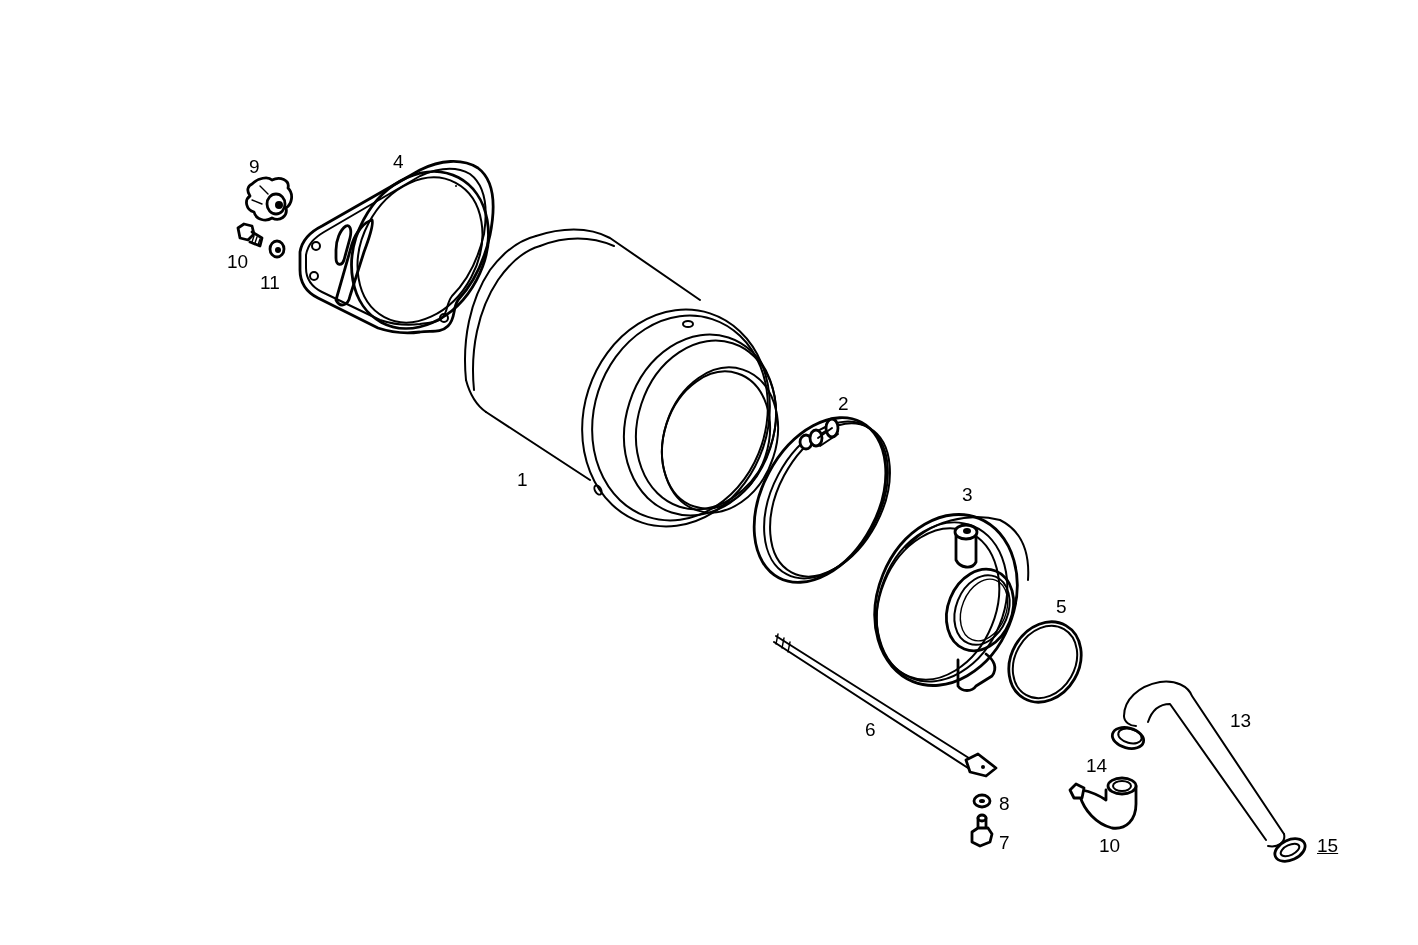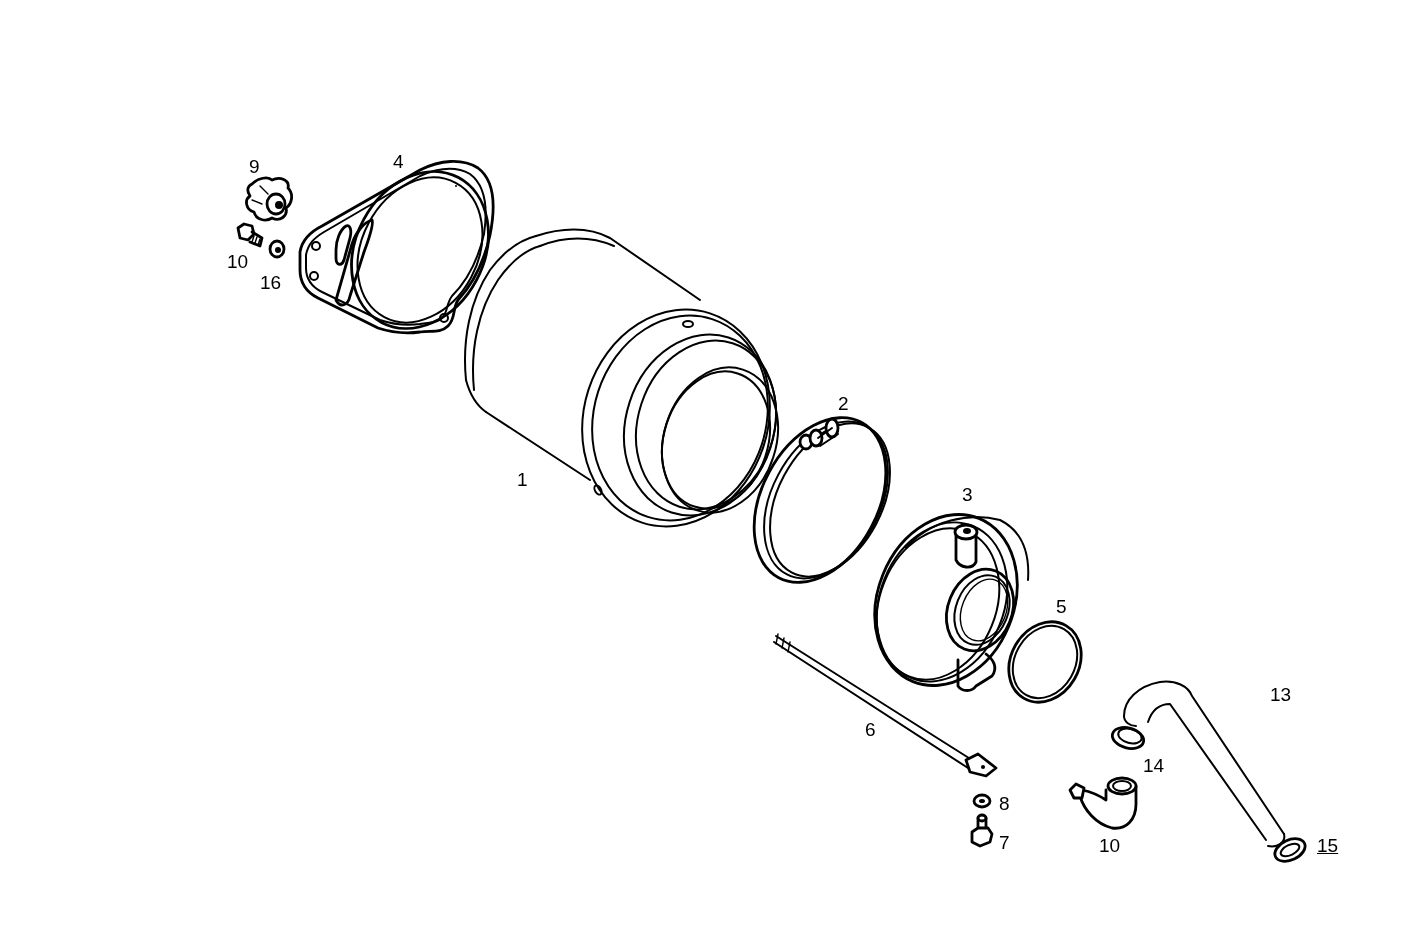--- a/index.html
+++ b/index.html
@@ -155,17 +155,17 @@
 <span class="callout" style="left:517px;top:470px;">1</span>
 <span class="callout" style="left:838px;top:394px;">2</span>
 <span class="callout" style="left:962px;top:485px;">3</span>
 <span class="callout" style="left:393px;top:152px;">4</span>
 <span class="callout" style="left:1056px;top:597px;">5</span>
 <span class="callout" style="left:865px;top:720px;">6</span>
 <span class="callout" style="left:999px;top:833px;">7</span>
 <span class="callout" style="left:999px;top:794px;">8</span>
 <span class="callout" style="left:249px;top:157px;">9</span>
 <span class="callout" style="left:227px;top:252px;">10</span>
-<span class="callout" style="left:260px;top:273px;">16</span>
+<span class="callout" style="left:260px;top:273px;">11</span>
 <span class="callout" style="left:1099px;top:836px;">10</span>
-<span class="callout" style="left:1230px;top:685px;margin-left:40px;">13</span>
-<span class="callout" style="left:1143px;top:756px;">14</span>
+<span class="callout" style="left:1230px;top:711px;">13</span>
+<span class="callout" style="left:1086px;top:756px;">14</span>
 <span class="callout" style="left:1317px;top:836px;text-decoration:underline;">15</span>
 
 </body></html>

